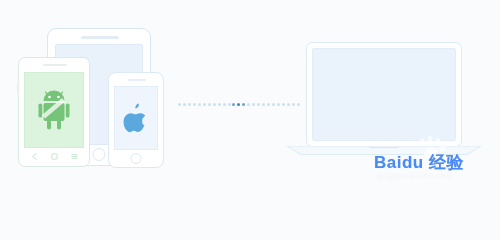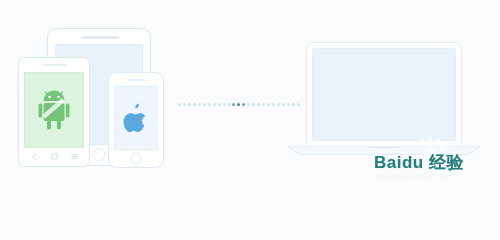--- a/index.html
+++ b/index.html
@@ -110,21 +110,21 @@
   }
 
   
   #watermark{
     position:absolute;left:372px;top:146px;width:124px;height:42px;
     pointer-events:none;user-select:none;
   }
   #wm-row{position:absolute;left:2px;top:5px;display:flex;align-items:center;gap:3px;}
   #wm-main{
     font-size:17px;font-weight:bold;letter-spacing:.5px;
-    color:#0f766e;opacity:.92;
+    color:#3b82f6;opacity:.92;
     text-shadow:0 0 1px rgba(190,200,210,.85);
     font-family:"Liberation Sans", sans-serif;
     white-space:nowrap;
   }
   #wm-paw{position:absolute;left:44px;top:-10px;width:30px;height:22px;opacity:.75;}
   #wm-sub{
     position:absolute;left:6px;top:25px;
     font-size:8px;letter-spacing:.6px;
     color:#ffffff;opacity:.8;
     text-shadow:0 0 1px rgba(200,208,216,.7);

